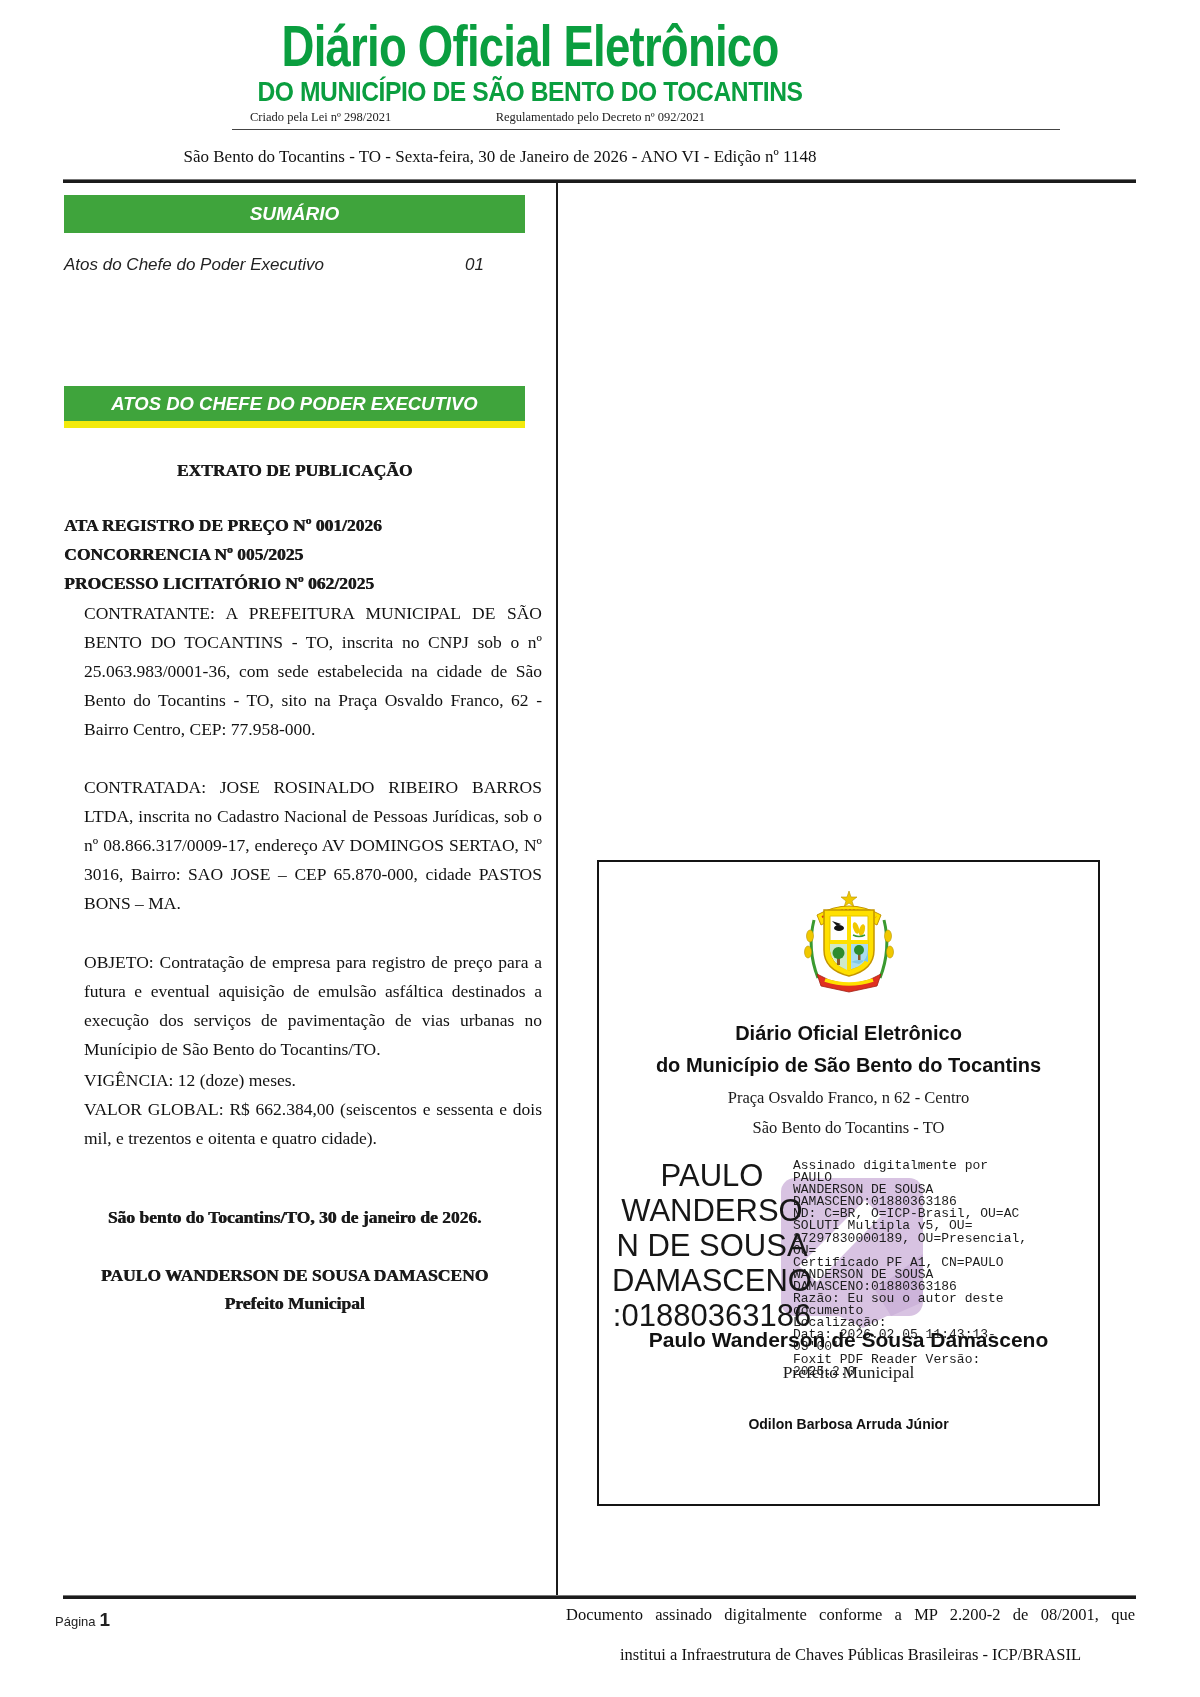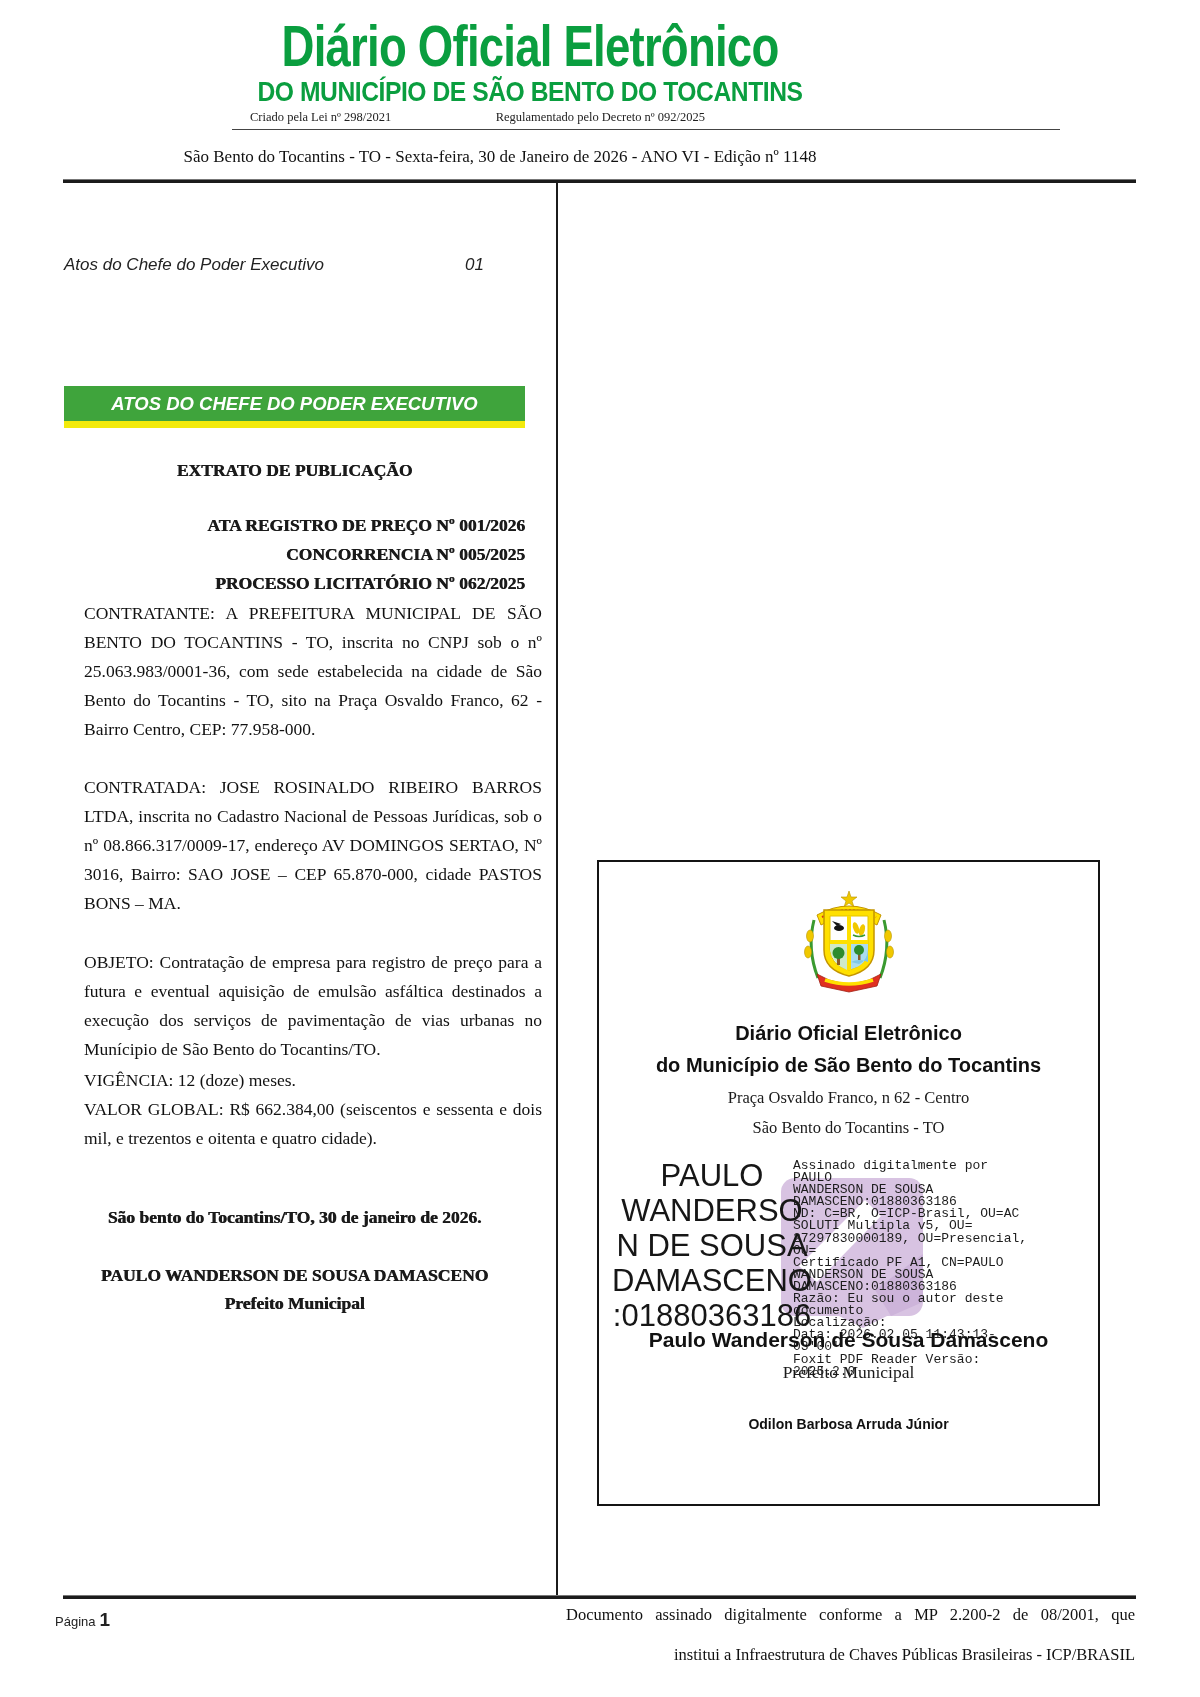--- a/index.html
+++ b/index.html
@@ -50,21 +50,21 @@
   .summary-bar { top:195px; height:38px; font-size:19px; line-height:38px; }
   .summary-row {
     top:255px; left:64px; width:420px; display:flex; justify-content:space-between;
     font-family:"Liberation Sans", sans-serif; font-style:italic; font-size:17px; color:#222;
   }
   .section-bar { top:386px; height:35px; font-size:18.5px; line-height:35px; }
   .section-accent { top:421px; left:64px; width:461px; height:7px; background:#f2ea0c; }
 
   .heavy { font-weight:bold; text-shadow:0.6px 0 0 currentColor;margin-top:22px; }
   .article-heading { top:438px; left:64px; width:461px; text-align:center; font-size:17.5px; }
-  .article-subheads { top:489px; left:64px; width:461px; text-align:right; font-size:17.5px; line-height:29px; }
+  .article-subheads { top:489px; left:64px; width:461px; text-align:left; font-size:17.5px; line-height:29px; }
 
   .body-para {
     left:84px; width:458px; font-size:17.5px; line-height:29px;
     text-align:justify; color:#111;
   }
   .p1 { top:599px; }
   .p2 { top:773px; }
   .p3 { top:948px; }
   .terms { top:1066px; left:84px; width:458px; font-size:17.5px; line-height:29px; text-align:justify; color:#111; }
   .article-dateline { top:1185px; left:64px; width:461px; text-align:center; font-size:17.5px; }
@@ -98,39 +98,42 @@
   .cert-role   { top:500px; left:0; width:100%; text-align:center; font-size:17.5px; }
   .cert-second { top:554px; left:0; width:100%; text-align:center;
     font-family:"Liberation Sans", sans-serif; font-weight:bold; font-size:14px; color:#111; }
 
   
   .footer-rule { top:1595px; left:63px; width:1073px; height:4px; background:#1b1b1b; border-top:1px solid #777; }
   .page-label { top:1609px; left:55px; font-family:"Liberation Sans", sans-serif; font-size:13px; color:#222; }
   .page-label b { font-size:19px; margin-left:4px; }
   .footer-note { top:1605px; left:566px; width:569px; font-size:16.5px; color:#111; }
   .fn1 { text-align:justify; text-align-last:justify; }
-  .fn2 { margin-top:20px; text-align:right; }
+  .fn2 { margin-top:20px; text-align:center; }
 </style>
 </head>
 <body>
 
 <div class="page">
 
   <div class="abs masthead-title">Diário Oficial Eletrônico</div>
   <div class="abs masthead-subtitle">DO MUNICÍPIO DE SÃO BENTO DO TOCANTINS</div>
   <div class="abs masthead-laws">
     <span>Criado pela Lei nº 298/2021</span>
-    <span>Regulamentado pelo Decreto nº 092/2025</span>
+    <span>Regulamentado pelo Decreto nº 092/2021</span>
   </div>
   <div class="abs masthead-underline"></div>
   <div class="abs edition-line">São Bento do Tocantins - TO - Sexta-feira, 30 de Janeiro de 2026 - ANO VI - Edição nº 1148</div>
   <div class="abs header-rule"></div>
 
   <div class="abs column-divider"></div>
 
+  <div class="abs green-bar summary-bar">
+    <span>SUMÁRIO</span>
+  </div>
   <div class="abs summary-row">
     <span>Atos do Chefe do Poder Executivo</span>
     <span>01</span>
   </div>
 
   <div class="abs green-bar section-bar">
     <span>ATOS DO CHEFE DO PODER EXECUTIVO</span>
   </div>
   <div class="abs section-accent"></div>
 

